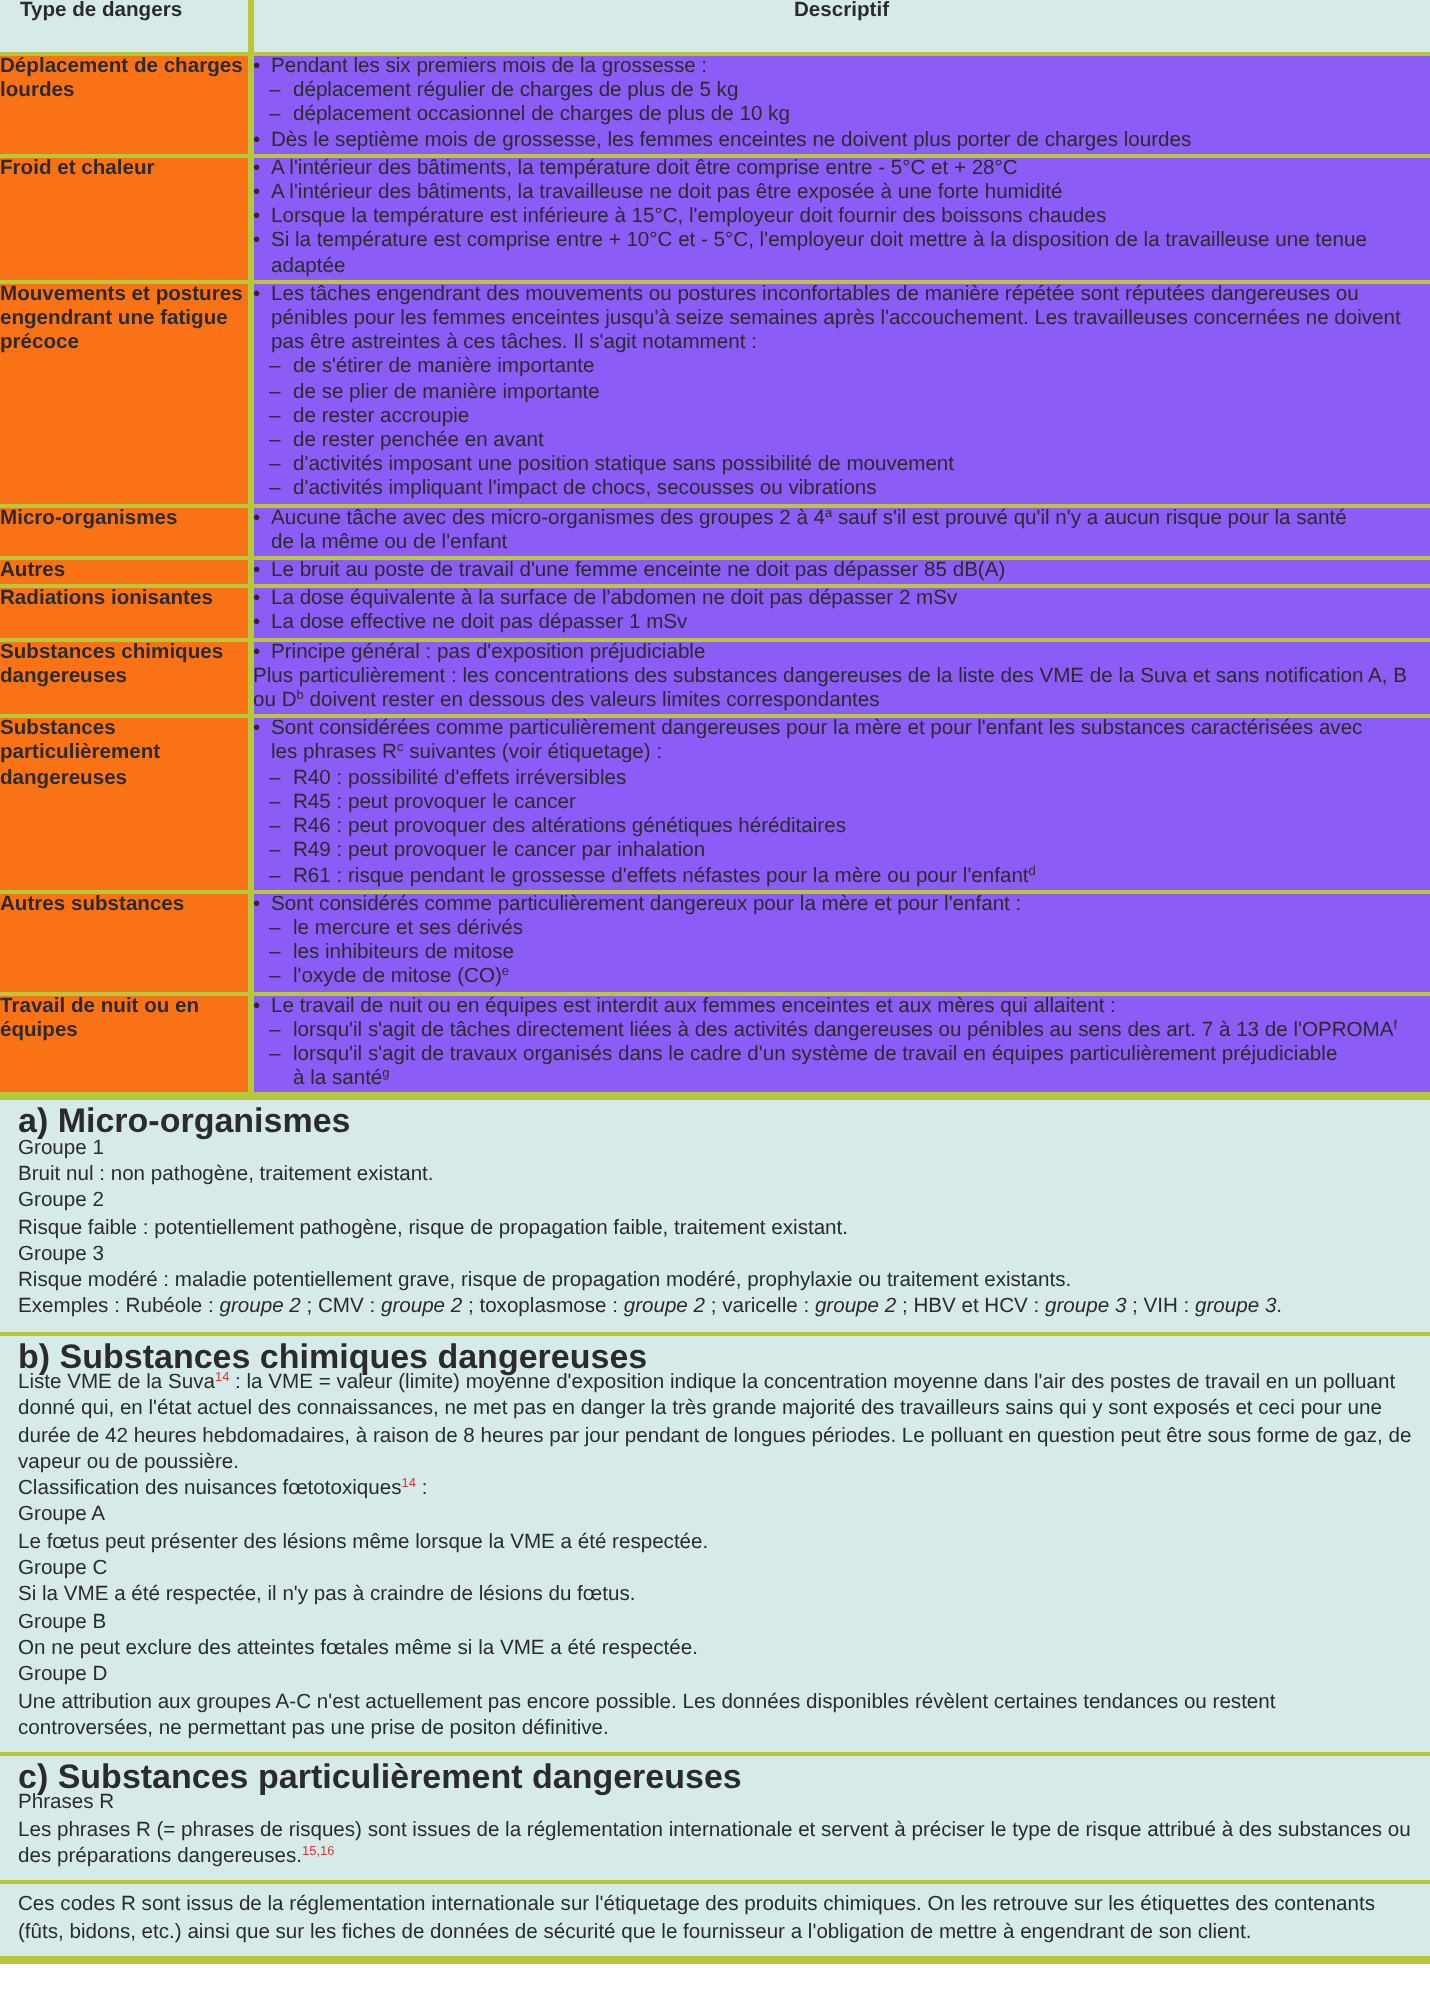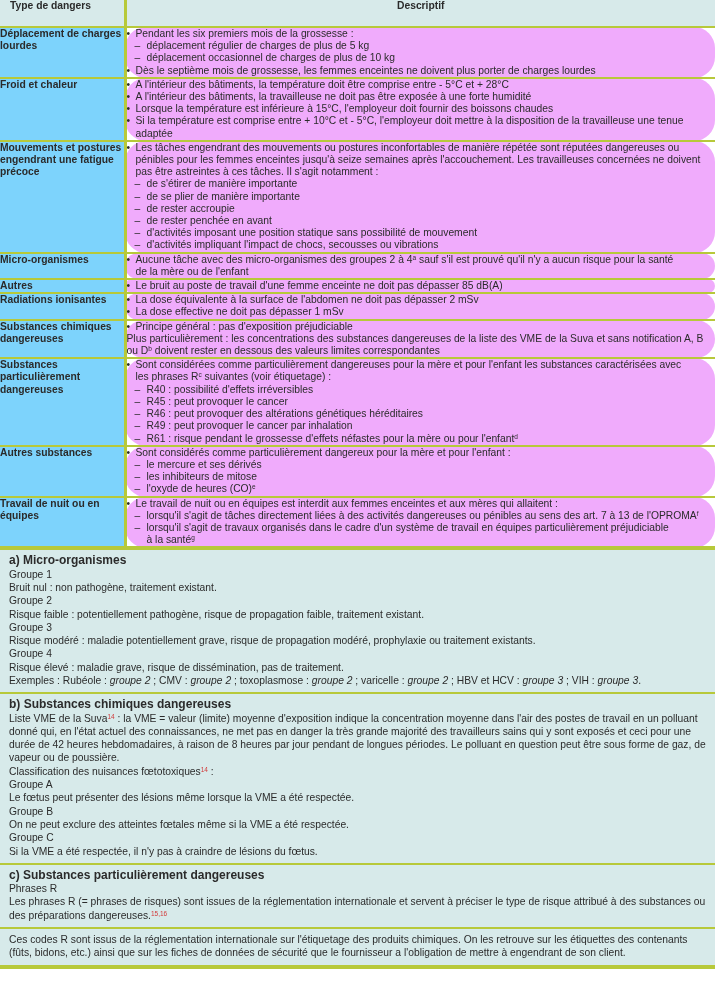--- a/index.html
+++ b/index.html
@@ -27,52 +27,51 @@
     background: #d7eaea;
     font-weight: bold;
     height: 26px;
     vertical-align: middle;
     border-bottom: 2.5px solid #b7c93a;
     font-size: 10.8px;
   }
   .hdr th.left { text-align: left; padding-left: 10px; border-right: 3px solid #b7c93a; }
   .hdr th.right { text-align: center; }
   td.type {
-    background: #7dd3fc;
+    background: #f97316;
     font-weight: bold;
     font-size: 10.8px;
     line-height: 13.5px;
     padding: 5px 4px 4px 10px;
     border-right: 3px solid #b7c93a;
     border-bottom: 2.5px solid #b7c93a;
   }
   td.desc {
-    background: #f0abfc;
+    background: #8b5cf6;
     padding: 4px 8px 4px 6px;
     border-bottom: 2.5px solid #b7c93a;
-    border-radius: 21px;
   }
   tr.last td { border-bottom: 4px solid #b7c93a; }
   .line { display: block; white-space: nowrap; }
   .bullet { display: inline-block; width: 9px; text-align: left; }
   .dash-line { padding-left: 8px; }
   .dash { display: inline-block; width: 12px; }
   .indent { padding-left: 9px; }
   sup { font-size: 6.5px; line-height: 0; vertical-align: 3.5px; }
   sup.red { color: #d23a3a; }
 
   .notes { background: #d7eaea; }
   .note {
     padding: 4px 8px 5px 9px;
     border-bottom: 2.5px solid #b7c93a;
     font-size: 10.3px;
     line-height: 13.3px;
   }
   .note:last-child { border-bottom: 4px solid #b7c93a; }
-  .note-title { font-weight: bold; font-size: 12px; display: block; }
+  .note-title { font-weight: bold; font-size: 17px; display: block; }
   .grp { display: flex; flex-direction: column; }
   .grp-label { width: 59px; flex: none; }
   .grp-text { flex: 1; }
   .ital { font-style: italic; }
 </style>
 </head>
 <body>
 
 <div class="page">
   <table class="main">
@@ -117,21 +116,21 @@
             <span class="line dash-line"><span class="dash">–</span><span>de rester accroupie</span></span>
             <span class="line dash-line"><span class="dash">–</span><span>de rester penchée en avant</span></span>
             <span class="line dash-line"><span class="dash">–</span><span>d'activités imposant une position statique sans possibilité de mouvement</span></span>
             <span class="line dash-line"><span class="dash">–</span><span>d'activités impliquant l'impact de chocs, secousses ou vibrations</span></span>
           </td>
         </tr>
         <tr>
           <td class="type">Micro-organismes</td>
           <td class="desc">
             <span class="line"><span class="bullet">•</span><span>Aucune tâche avec des micro-organismes des groupes 2 à 4</span><sup>a</sup><span> sauf s'il est prouvé qu'il n'y a aucun risque pour la santé</span></span>
-            <span class="line indent"><span>de la mère ou de l'enfant</span></span>
+            <span class="line indent"><span>de la même ou de l'enfant</span></span>
           </td>
         </tr>
         <tr>
           <td class="type">Autres</td>
           <td class="desc">
             <span class="line"><span class="bullet">•</span><span>Le bruit au poste de travail d'une femme enceinte ne doit pas dépasser 85 dB(A)</span></span>
           </td>
         </tr>
         <tr>
           <td class="type">Radiations ionisantes</td>
@@ -159,21 +158,21 @@
             <span class="line dash-line"><span class="dash">–</span><span>R49 : peut provoquer le cancer par inhalation</span></span>
             <span class="line dash-line"><span class="dash">–</span><span>R61 : risque pendant le grossesse d'effets néfastes pour la mère ou pour l'enfant</span><sup>d</sup></span>
           </td>
         </tr>
         <tr>
           <td class="type">Autres substances</td>
           <td class="desc">
             <span class="line"><span class="bullet">•</span><span>Sont considérés comme particulièrement dangereux pour la mère et pour l'enfant :</span></span>
             <span class="line dash-line"><span class="dash">–</span><span>le mercure et ses dérivés</span></span>
             <span class="line dash-line"><span class="dash">–</span><span>les inhibiteurs de mitose</span></span>
-            <span class="line dash-line"><span class="dash">–</span><span>l'oxyde de heures (CO)</span><sup>e</sup></span>
+            <span class="line dash-line"><span class="dash">–</span><span>l'oxyde de mitose (CO)</span><sup>e</sup></span>
           </td>
         </tr>
         <tr class="last">
           <td class="type">Travail de nuit ou en équipes</td>
           <td class="desc">
             <span class="line"><span class="bullet">•</span><span>Le travail de nuit ou en équipes est interdit aux femmes enceintes et aux mères qui allaitent :</span></span>
             <span class="line dash-line"><span class="dash">–</span><span>lorsqu'il s'agit de tâches directement liées à des activités dangereuses ou pénibles au sens des art. 7 à 13 de l'OPROMA</span><sup>f</sup></span>
             <span class="line dash-line"><span class="dash">–</span><span>lorsqu'il s'agit de travaux organisés dans le cadre d'un système de travail en équipes particulièrement préjudiciable</span></span>
             <span class="line" style="padding-left: 20px;"><span>à la santé</span><sup>g</sup></span>
           </td>
@@ -189,49 +188,49 @@
             <span class="grp-label">Groupe 1</span>
             <span class="grp-text">Bruit nul : non pathogène, traitement existant.</span>
           </div>
           <div class="grp">
             <span class="grp-label">Groupe 2</span>
             <span class="grp-text">Risque faible : potentiellement pathogène, risque de propagation faible, traitement existant.</span>
           </div>
           <div class="grp">
             <span class="grp-label">Groupe 3</span>
             <span class="grp-text">Risque modéré : maladie potentiellement grave, risque de propagation modéré, prophylaxie ou traitement existants.</span>
-          </div>
-          <div class="grp">
-            <span class="grp-label">Groupe 4</span>
-            <span class="grp-text">Risque élevé : maladie grave, risque de dissémination, pas de traitement.</span>
           </div>
         </div>
       <div id="note-a-examples"><span>Exemples : </span><span>Rubéole : </span><span class="ital">groupe 2</span><span> ; </span><span>CMV : </span><span class="ital">groupe 2</span><span> ; </span><span>toxoplasmose : </span><span class="ital">groupe 2</span><span> ; </span><span>varicelle : </span><span class="ital">groupe 2</span><span> ; </span><span>HBV et HCV : </span><span class="ital">groupe 3</span><span> ; </span><span>VIH : </span><span class="ital">groupe 3</span><span>.</span></div>
     </div>
 
     <div class="note">
       <span class="note-title">b) Substances chimiques dangereuses</span>
       <div>
         <span>Liste VME de la Suva</span><sup class="red">14</sup><span> : la VME = valeur (limite) moyenne d'exposition indique la concentration moyenne dans l'air des postes de travail en un polluant donné qui, en l'état actuel des connaissances, ne met pas en danger la très grande majorité des travailleurs sains qui y sont exposés et ceci pour une durée de 42 heures hebdomadaires, à raison de 8 heures par jour pendant de longues périodes. Le polluant en question peut être sous forme de gaz, de vapeur ou de poussière.</span>
       </div>
       <div>
         <span>Classification des nuisances fœtotoxiques</span><sup class="red">14</sup><span> :</span>
       </div>
       <div id="note-b-groups">
           <div class="grp">
             <span class="grp-label">Groupe A</span>
             <span class="grp-text">Le fœtus peut présenter des lésions même lorsque la VME a été respectée.</span>
           </div>
           <div class="grp">
+            <span class="grp-label">Groupe C</span>
+            <span class="grp-text">Si la VME a été respectée, il n'y pas à craindre de lésions du fœtus.</span>
+          </div>
+          <div class="grp">
             <span class="grp-label">Groupe B</span>
             <span class="grp-text">On ne peut exclure des atteintes fœtales même si la VME a été respectée.</span>
           </div>
           <div class="grp">
-            <span class="grp-label">Groupe C</span>
-            <span class="grp-text">Si la VME a été respectée, il n'y pas à craindre de lésions du fœtus.</span>
+            <span class="grp-label">Groupe D</span>
+            <span class="grp-text">Une attribution aux groupes A-C n'est actuellement pas encore possible. Les données disponibles révèlent certaines tendances ou restent controversées, ne permettant pas une prise de positon définitive.</span>
           </div>
         </div>
     </div>
 
     <div class="note">
       <span class="note-title">c) Substances particulièrement dangereuses</span>
       <div class="grp">
         <span class="grp-label">Phrases R</span>
         <span class="grp-text"><span>Les phrases R (= phrases de risques) sont issues de la réglementation internationale et servent à préciser le type de risque attribué à des substances ou des préparations dangereuses.</span><sup class="red">15,16</sup></span>
       </div>

